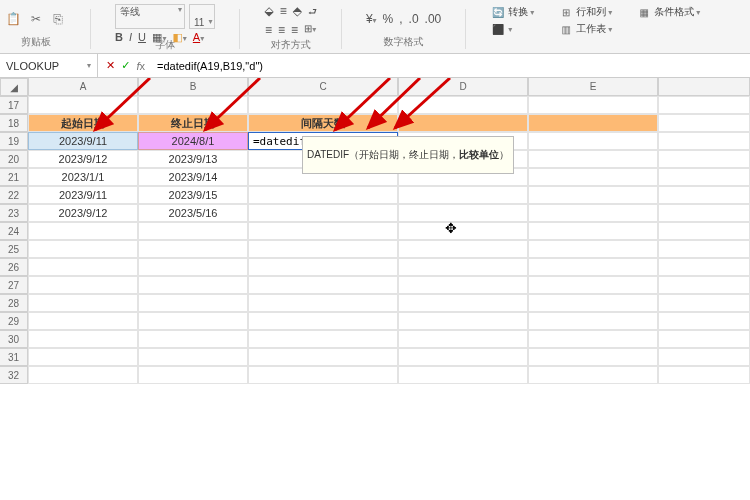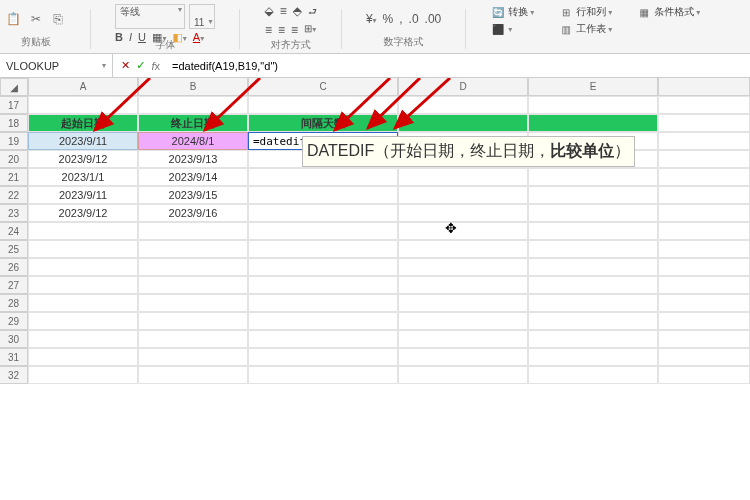--- a/index.html
+++ b/index.html
@@ -9,41 +9,41 @@
   .rgroup { display: flex; flex-direction: column; align-items: center; justify-content: space-between; padding-bottom: 2px; }
   .rgroup .icons { display: flex; gap: 6px; align-items: center; color: #555; font-size: 12px; height: 32px; }
   .rgroup .label { font-size: 10px; color: #777; padding: 2px 0; }
   .ico { width: 16px; height: 16px; display: inline-flex; align-items: center; justify-content: center; color: #666; }
   .vdiv { width: 1px; background: #ddd; height: 40px; align-self: center; }
   .smalltxt { font-size: 10px; color: #555; }
   .rbtn { display: flex; align-items: center; gap: 2px; font-size: 10px; color: #444; }
   .btncol { display:flex; flex-direction:column; gap:1px; }
   
   .fbar { display: flex; align-items: center; border-bottom: 1px solid #ccc; height: 24px; background: #fff; }
-  .namebox { width: 113px; border-right: 1px solid #ccc; height: 100%; display: flex; align-items: center; justify-content: space-between; padding: 0 6px; font-size: 11px; }
+  .namebox { width: 98px; border-right: 1px solid #ccc; height: 100%; display: flex; align-items: center; justify-content: space-between; padding: 0 6px; font-size: 11px; }
   .fxicons { display: flex; align-items: center; gap: 6px; padding: 0 8px; color: #777; font-size: 11px; }
   .fxicons .x { color:#b00; }
   .fxicons .c { color:#0a0; }
   .formula-input { flex: 1; border: none; padding: 0 4px; font-size: 11px; outline: none; }
   
   .sheet { position: relative; display: grid; grid-template-columns: 28px 110px 110px 150px 130px 130px 92px; grid-auto-rows: 18px; border-collapse: collapse; }
   .colhead, .rowhead, .corner { background: #f3f3f3; border: 1px solid #d0d0d0; display:flex; align-items:center; justify-content:center; color:#666; font-size:10px; }
   .colhead { border-top: none; }
   .rowhead { border-left: none; text-align: center; }
   .cell { border: 1px solid #e3e3e3; display:flex; align-items:center; justify-content:center; font-size:11px; padding:0 4px; position: relative; background:#fff; }
-  .hdrcell { background:#22c55e; font-weight:bold; }
+  .hdrcell { background:#fdba74; font-weight:bold; }
   .hA { background:#d7e8f5; border:1px solid #9ec0dd; }
   .hB { background:#f0abfc; border:1px solid #d99c9c; }
   .editcell { border:1.5px solid #2a66c8; justify-content:flex-start; font-family: Consolas, monospace; font-size:11px; }
   .tok-fn { color:#000; }
   .tok-a { color:#2a66c8; }
   .tok-b { color:#c0392b; }
   .tok-s { color:#099; }
   
-  .tooltip { position:absolute; left:302px; top:58px; background:#fffff2; border:1px solid #bbb; font-size:16px; padding:4px 4px; white-space:nowrap; z-index:5; }
+  .tooltip { position:absolute; left:302px; top:58px; background:#fffff2; border:1px solid #bbb; font-size:10px; padding:11px 4px; white-space:nowrap; z-index:5; }
   .tooltip b { font-weight:bold; }
   
   .overlay { position:absolute; left:0; top:78px; width:750px; height:420px; pointer-events:none; z-index:10; }
   
   .caret { position:absolute; left:445px; top:220px; font-size:14px; color:#000; }
   .chev { font-size:8px; color:#888; }
 </style>
 </head>
 <body>
 
@@ -208,21 +208,21 @@
     <div class="cell"></div>
     <div class="rowhead">22</div>
     <div class="cell">2023/9/11</div>
     <div class="cell">2023/9/15</div>
     <div class="cell"></div>
     <div class="cell"></div>
     <div class="cell"></div>
     <div class="cell"></div>
     <div class="rowhead">23</div>
     <div class="cell">2023/9/12</div>
-    <div class="cell">2023/9/16</div>
+    <div class="cell">2023/5/16</div>
     <div class="cell"></div>
     <div class="cell"></div>
     <div class="cell"></div>
     <div class="cell"></div>
     <div class="rowhead">24</div>
     <div class="cell"></div>
     <div class="cell"></div>
     <div class="cell"></div>
     <div class="cell"></div>
     <div class="cell"></div>

